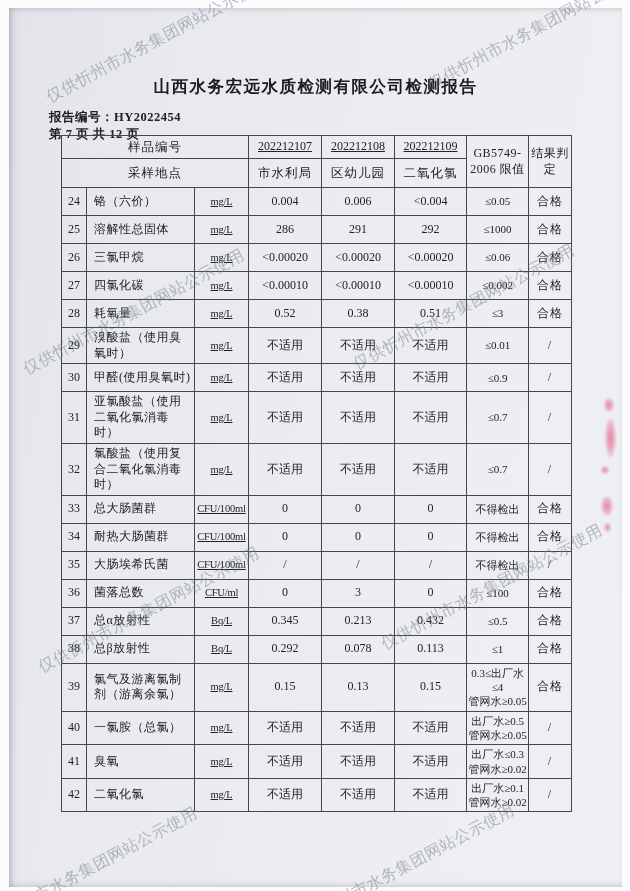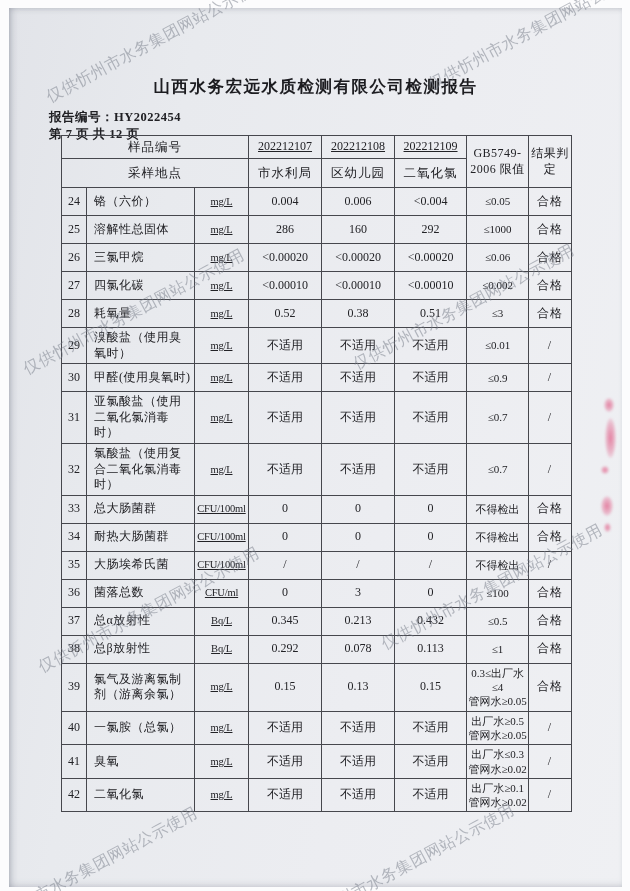--- a/index.html
+++ b/index.html
@@ -125,21 +125,21 @@
             <td class="c-val">0.006</td>
             <td class="c-val">&lt;0.004</td>
             <td class="c-limit">≤0.05</td>
             <td class="c-result">合格</td>
           </tr>
           <tr>
             <td class="c-no">25</td>
             <td class="c-name">溶解性总固体</td>
             <td class="c-unit">mg/L</td>
             <td class="c-val">286</td>
-            <td class="c-val">160</td>
+            <td class="c-val">291</td>
             <td class="c-val">292</td>
             <td class="c-limit">≤1000</td>
             <td class="c-result">合格</td>
           </tr>
           <tr>
             <td class="c-no">26</td>
             <td class="c-name">三氯甲烷</td>
             <td class="c-unit">mg/L</td>
             <td class="c-val">&lt;0.00020</td>
             <td class="c-val">&lt;0.00020</td>

